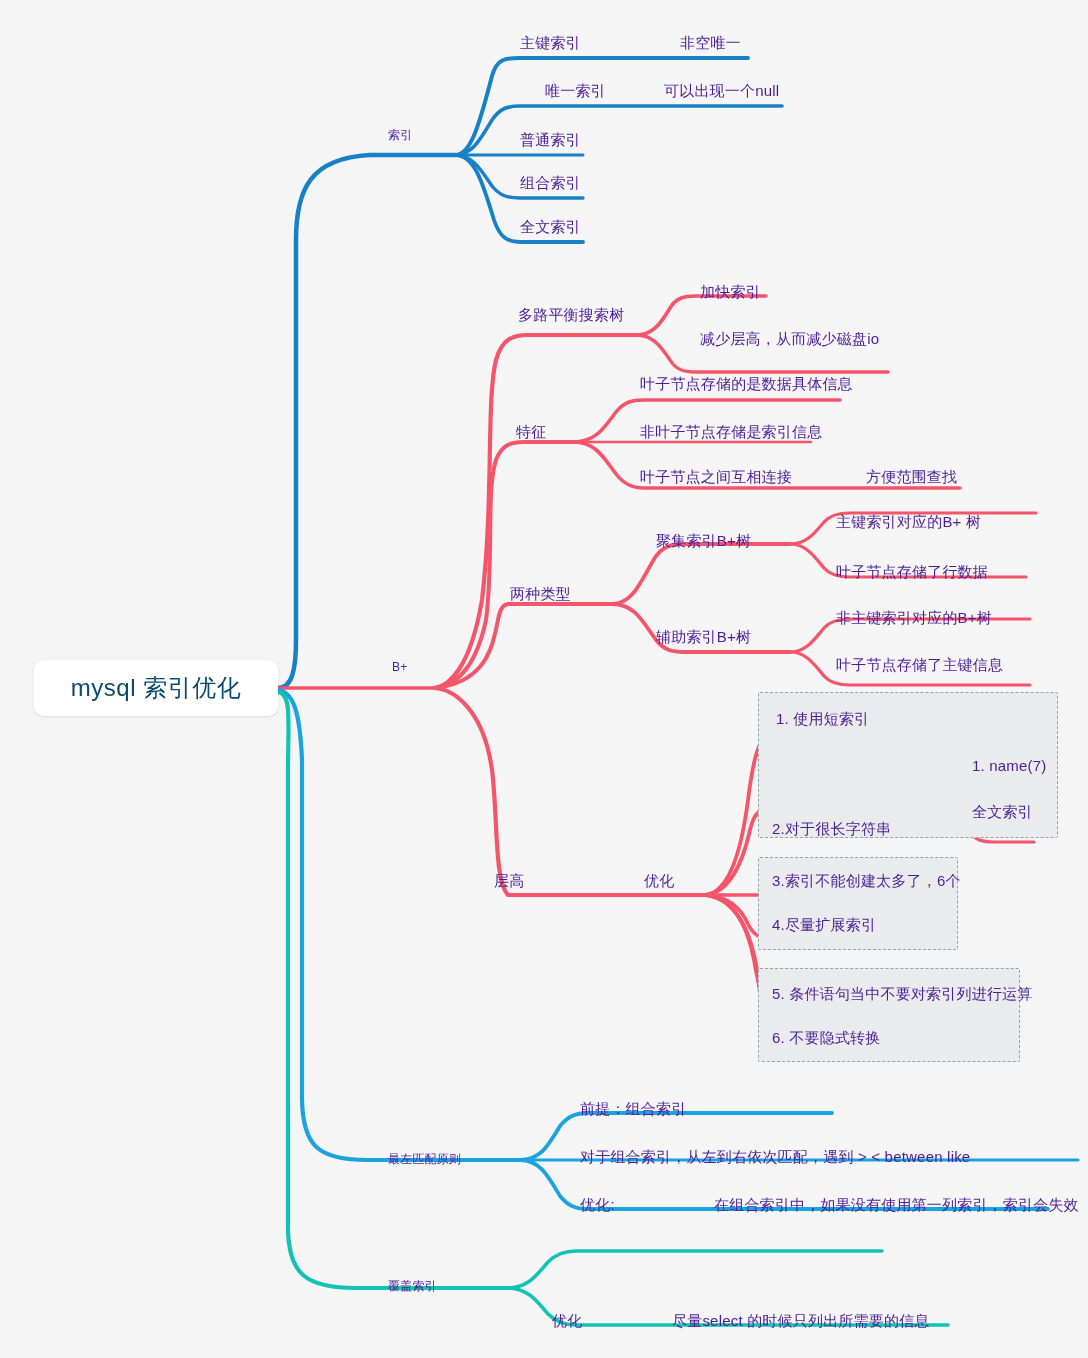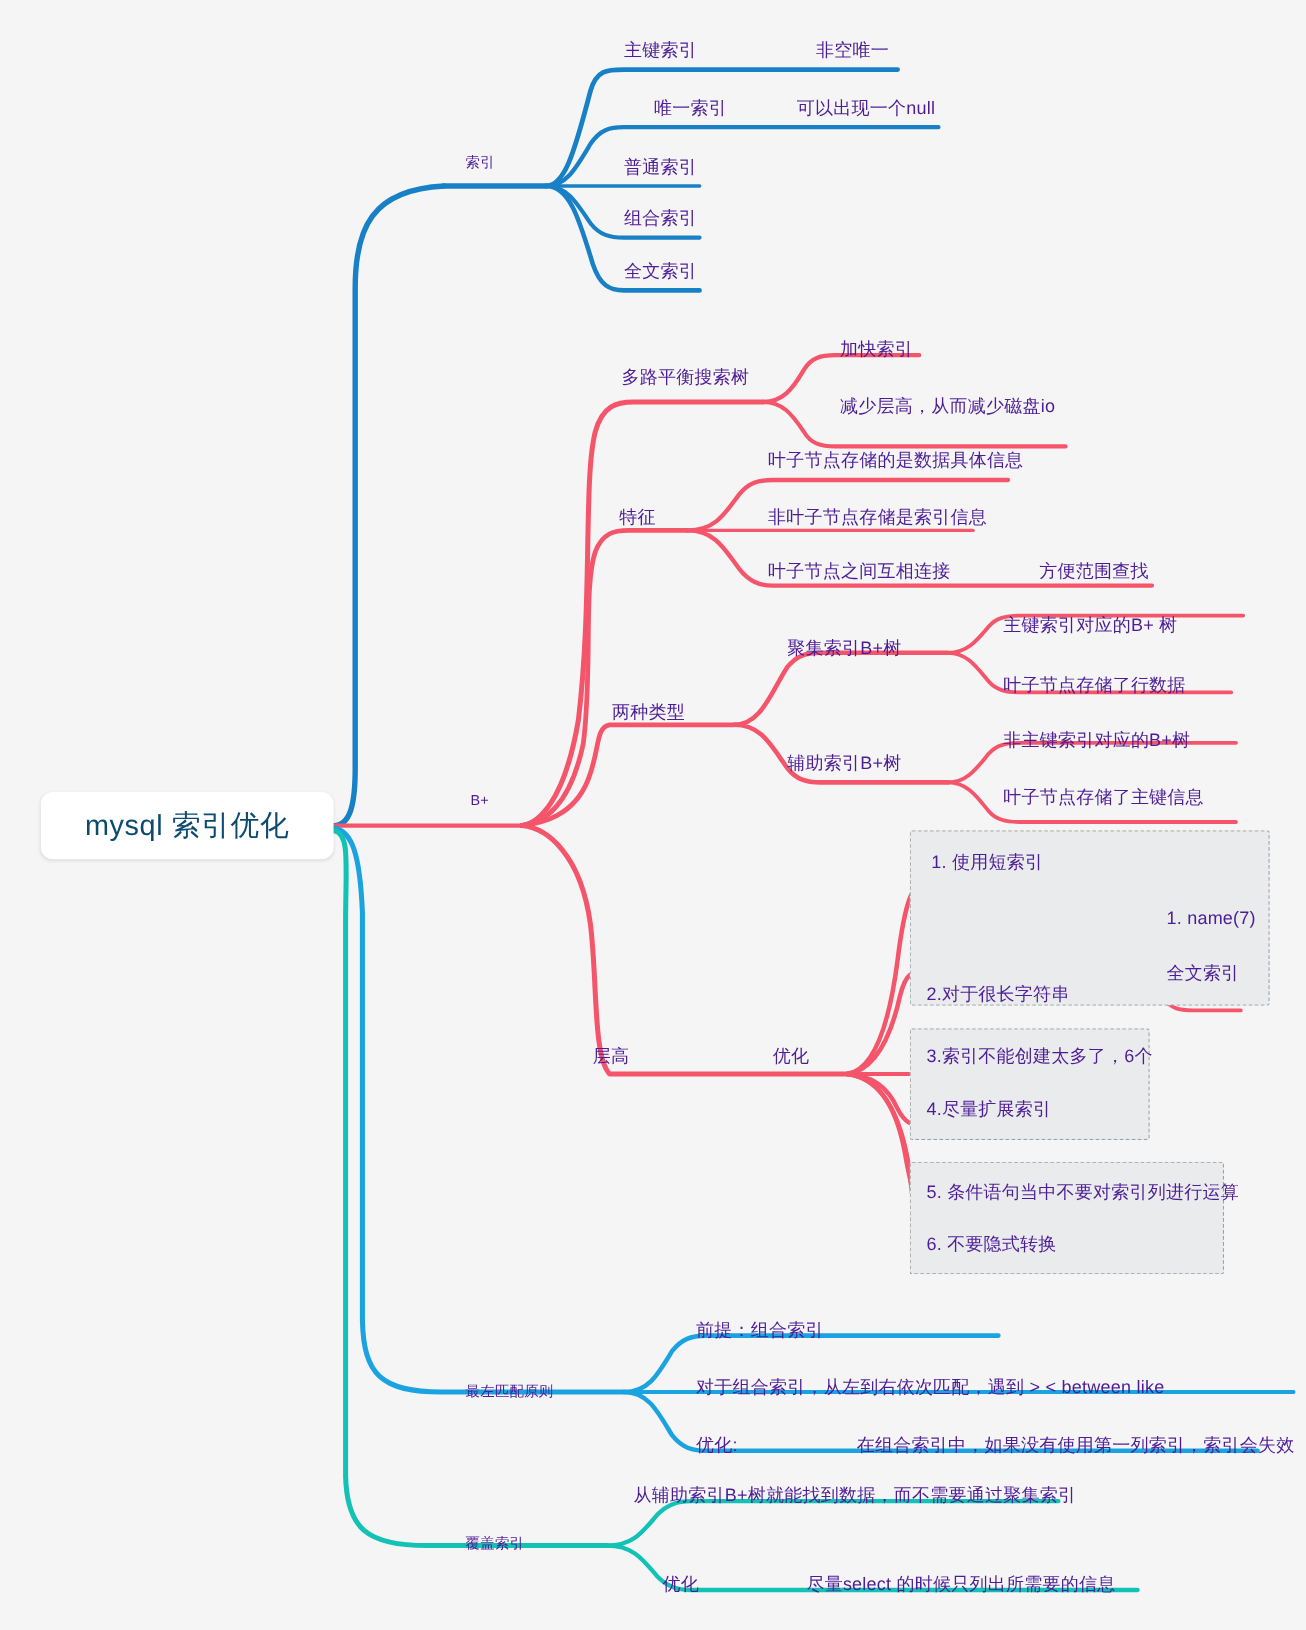--- a/index.html
+++ b/index.html
@@ -159,17 +159,16 @@
   <div class="node-label" style="left:772px; top:985px;">5. 条件语句当中不要对索引列进行运算</div>
   <div class="node-label" style="left:772px; top:1029px;">6. 不要隐式转换</div>
 
   <div class="node-label l1" style="left:388px; top:1150px;">最左匹配原则</div>
   <div class="node-label" style="left:580px; top:1100px;">前提：组合索引</div>
   <div class="node-label" style="left:580px; top:1148px;">对于组合索引，从左到右依次匹配，遇到 &gt; &lt; between like</div>
   <div class="node-label" style="left:580px; top:1196px;">优化:</div>
   <div class="node-label" style="left:714px; top:1196px;">在组合索引中，如果没有使用第一列索引，索引会失效</div>
 
   <div class="node-label l1" style="left:388px; top:1277px;">覆盖索引</div>
-  <div class="node-label" style="left:528px; top:1238px;">从辅助索引B+树就能找到数据，而不需要通过聚集索引</div>
   <div class="node-label" style="left:552px; top:1312px;">优化</div>
   <div class="node-label" style="left:672px; top:1312px;">尽量select 的时候只列出所需要的信息</div>
 
 </div>
 
 </body></html>

